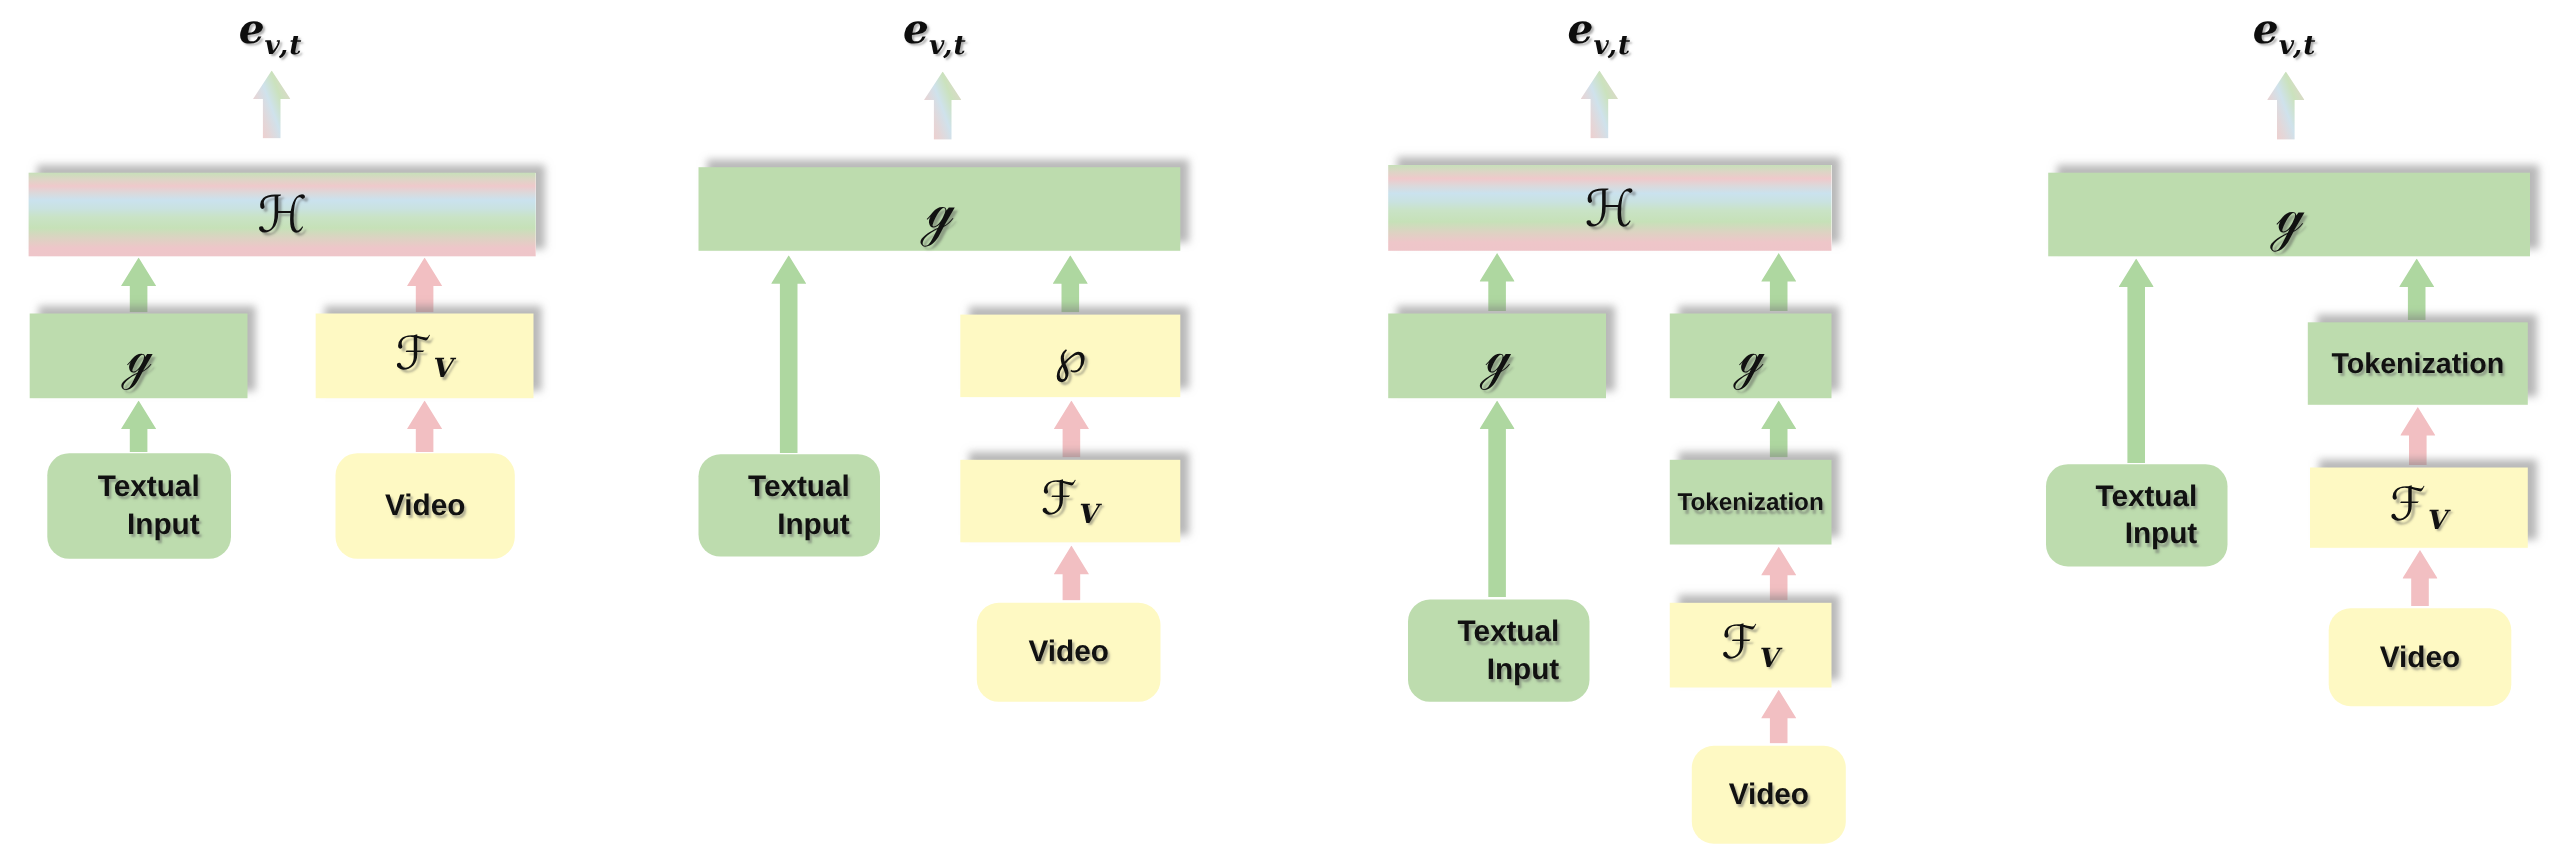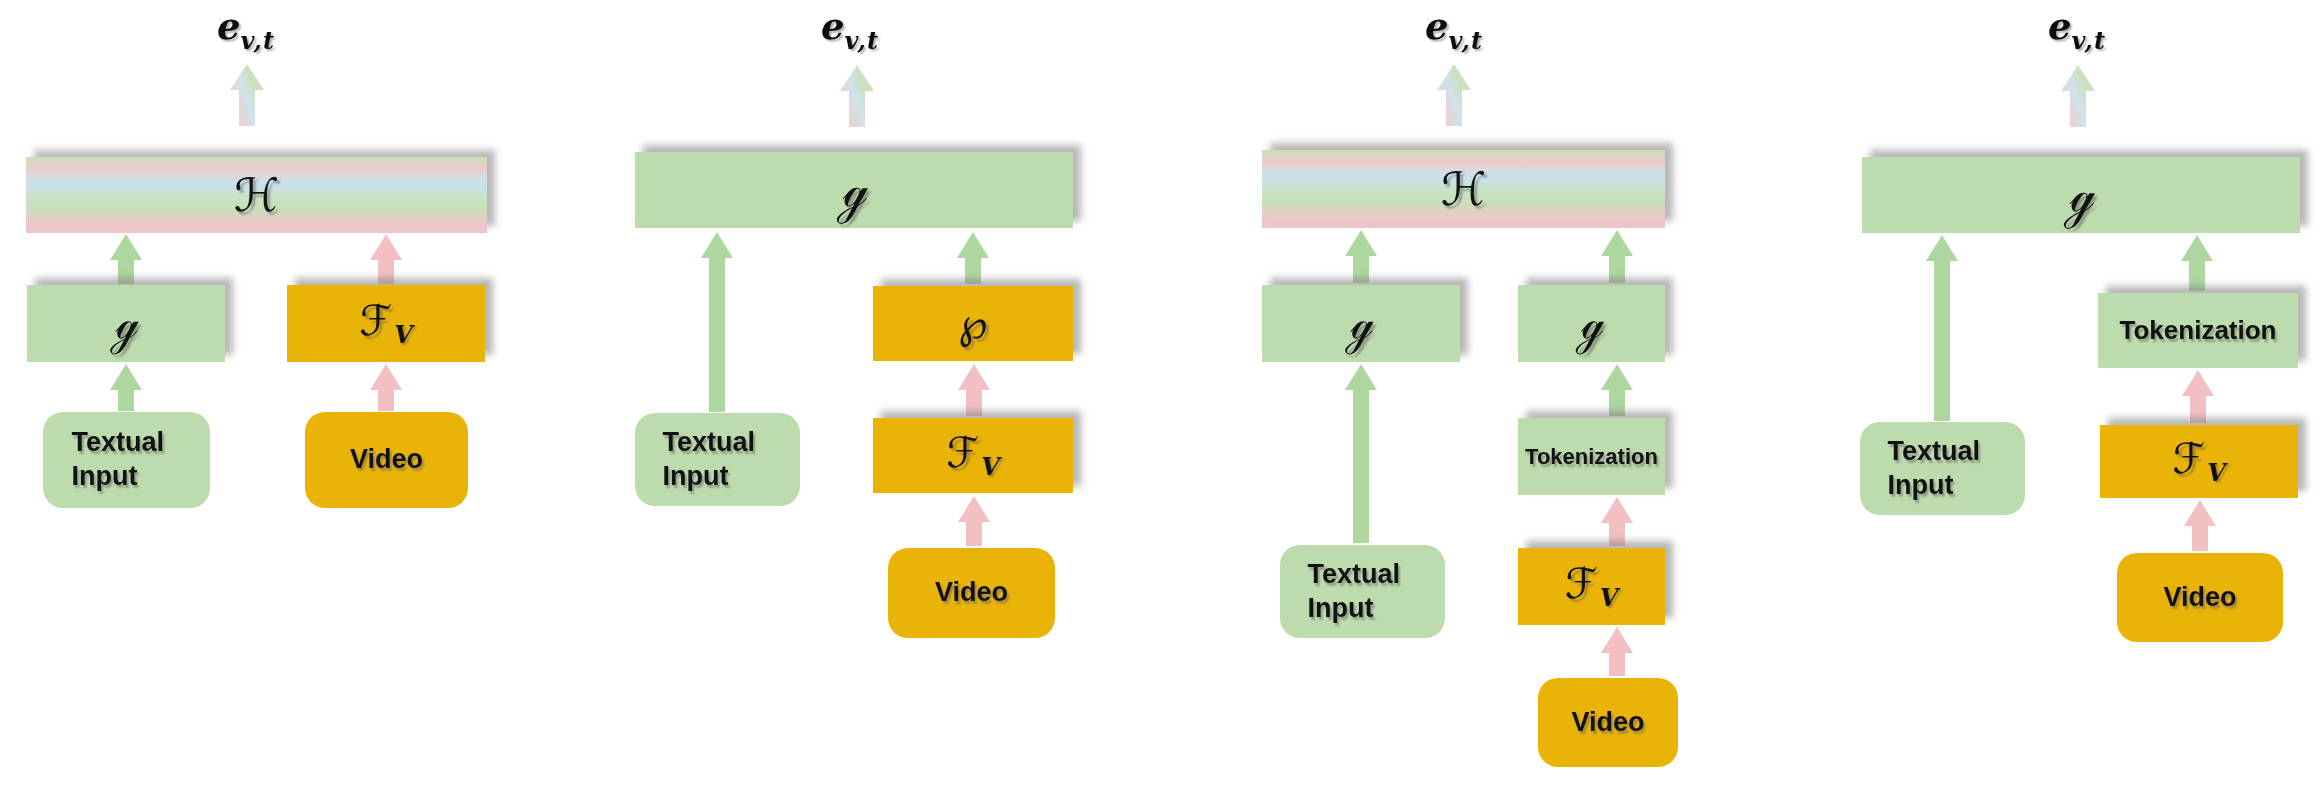--- a/index.html
+++ b/index.html
@@ -7,40 +7,40 @@
     position:relative;width:2319px;height:789px;background:#ffffff;
     font-family:"Liberation Sans",sans-serif;overflow:hidden;
   }
   .abs{position:absolute;}
   .box{
     position:absolute;display:flex;align-items:center;justify-content:center;
     box-sizing:border-box;color:#111;
   }
   .rect{box-shadow:8px -7px 7px rgba(125,125,125,.55);}
   .green{background:#bddcae;}
-  .pink{background:#eab308;}
+  .pink{background:#fef9c3;}
   .rounded{border-radius:20px;}
   .stripes{
     background:linear-gradient(180deg,
       #c7e0b9 0%, #ddd5c6 8%, #efc9cb 16%, #dcd8da 24%,
       #cae2ee 33%, #c9e2e0 43%, #c9e3c6 53%, #c6e1b8 66%,
       #dcd3c2 78%, #eec6c9 90%, #eec5c9 100%);
   }
   .script{
     font-family:"DejaVu Sans",sans-serif;font-size:42px;line-height:1;
     text-shadow:3px 3px 2px rgba(80,80,80,.45);
   }
   .script-big{font-size:46px;}
   .msub{
     font-family:"DejaVu Serif",serif;font-style:italic;font-weight:bold;
     font-size:24px;vertical-align:-8px;margin-left:2px;
     text-shadow:2px 2px 2px rgba(80,80,80,.45);
   }
   .blabel{
-    font-weight:bold;font-size:27px;line-height:1.25;text-align:left;
+    font-weight:bold;font-size:27px;line-height:1.25;text-align:right;
     color:#111;text-shadow:2px 3px 2px rgba(100,100,100,.5);
   }
   .tok{font-size:26px;white-space:nowrap;}
   .tok-narrow{font-size:22px;}
   .elabel{
     position:absolute;display:flex;align-items:flex-start;justify-content:center;
     font-family:"DejaVu Serif",serif;font-style:italic;font-weight:bold;
     font-size:37px;color:#0d0d0d;line-height:1;
     text-shadow:2px 2px 2px rgba(110,110,110,.55);
   }

